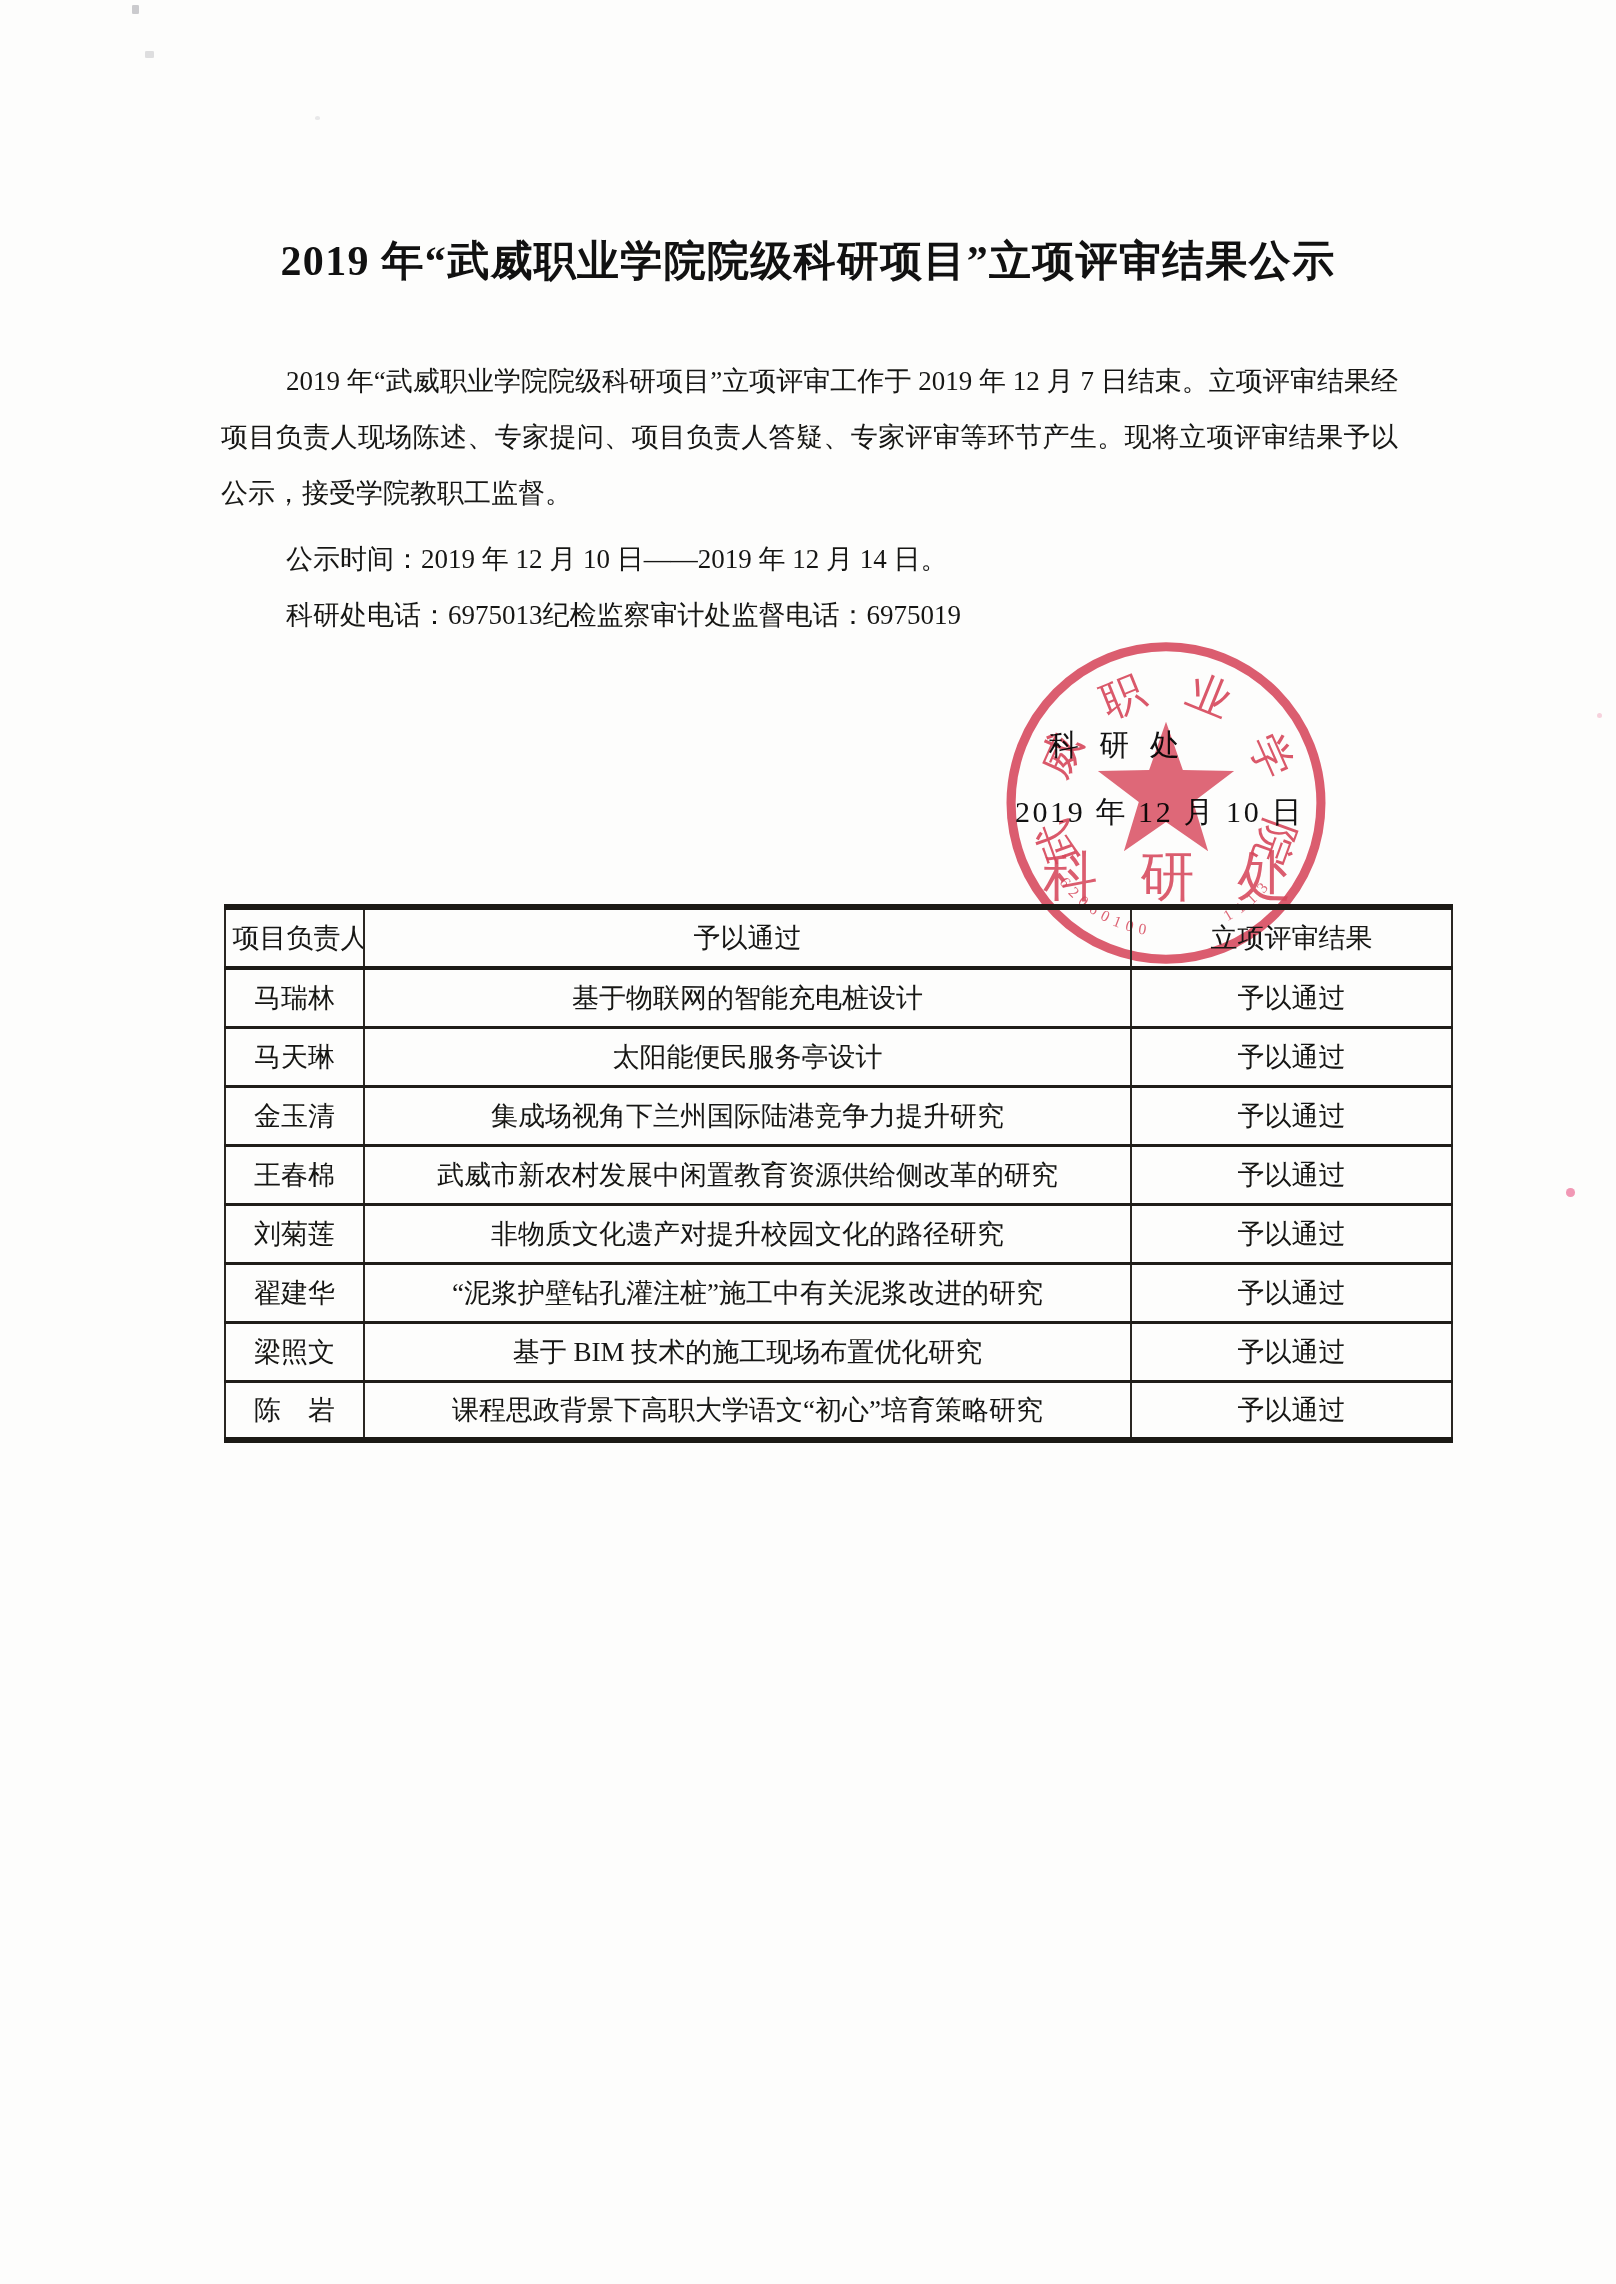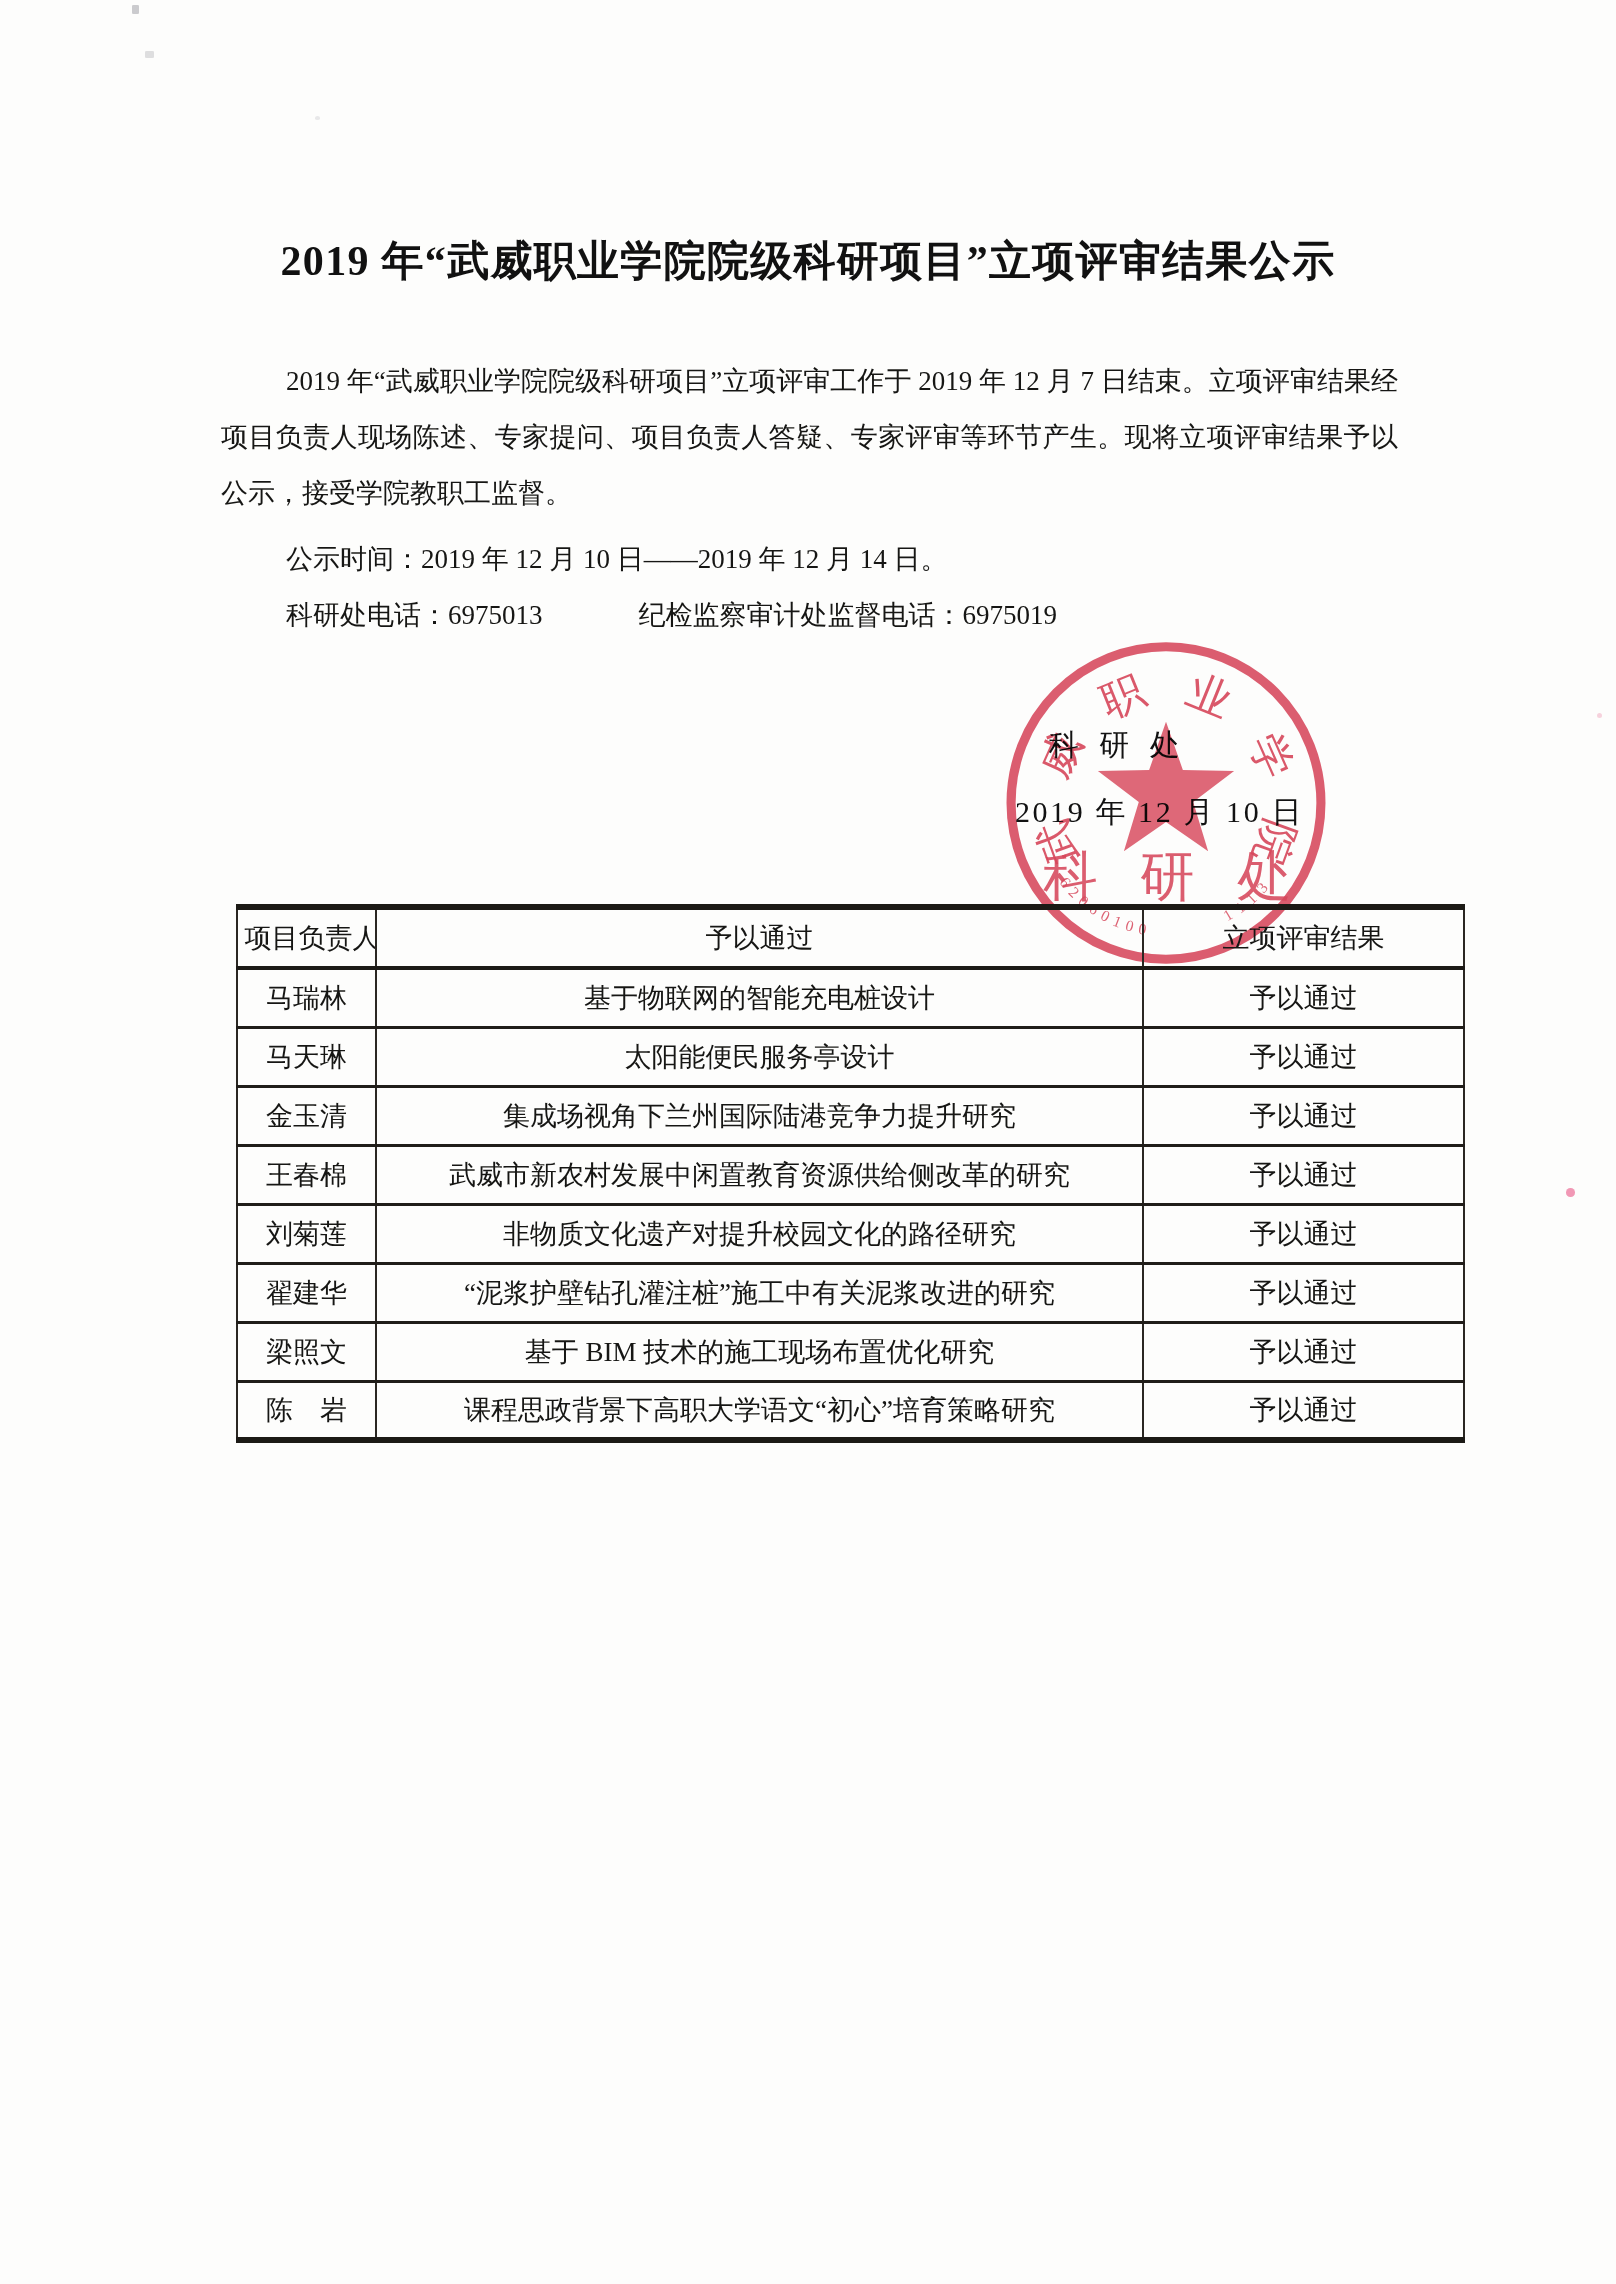--- a/index.html
+++ b/index.html
@@ -23,39 +23,39 @@
     position:absolute;left:221px;top:353px;width:1177px;
     font-size:27px;line-height:56px;
   }
   .body-block p{margin:0;}
   .para-justify{
     text-align:justify;
     text-indent:65px;
   }
   .line-indent{text-indent:65px;}
   .publicity-line{margin-top:9.8px !important;}
-  .phone-gap{margin-left:96px;}
+  .phone-gap{}
   .sig-office{
     position:absolute;left:971px;top:728px;width:293px;
     text-align:center;font-size:30px;letter-spacing:6.5px;line-height:33px;
     color:#121212;
   }
   .sig-date{
     position:absolute;left:969px;top:795px;width:335px;
     text-align:right;font-size:30px;letter-spacing:2.6px;line-height:33px;
     color:#121212;
   }
   .seal{
     position:absolute;left:1000px;top:637px;
     width:332px;height:332px;
     mix-blend-mode:multiply;
     opacity:0.92;
   }
   .table-wrap{
-    position:absolute;left:192px;top:904px;width:1227px;padding-left:44px;
+    position:absolute;left:180px;top:904px;width:1227px;padding-left:44px;
   }
   table.results{
     border-collapse:collapse;table-layout:fixed;
     width:1227px;
     font-size:27px;color:#161614;
   }
   table.results col.c1{width:139px;}
   table.results col.c2{width:767px;}
   table.results col.c3{width:321px;}
   table.results{border-top:6.5px solid #1c1a16;border-bottom:6.5px solid #1c1a16;

